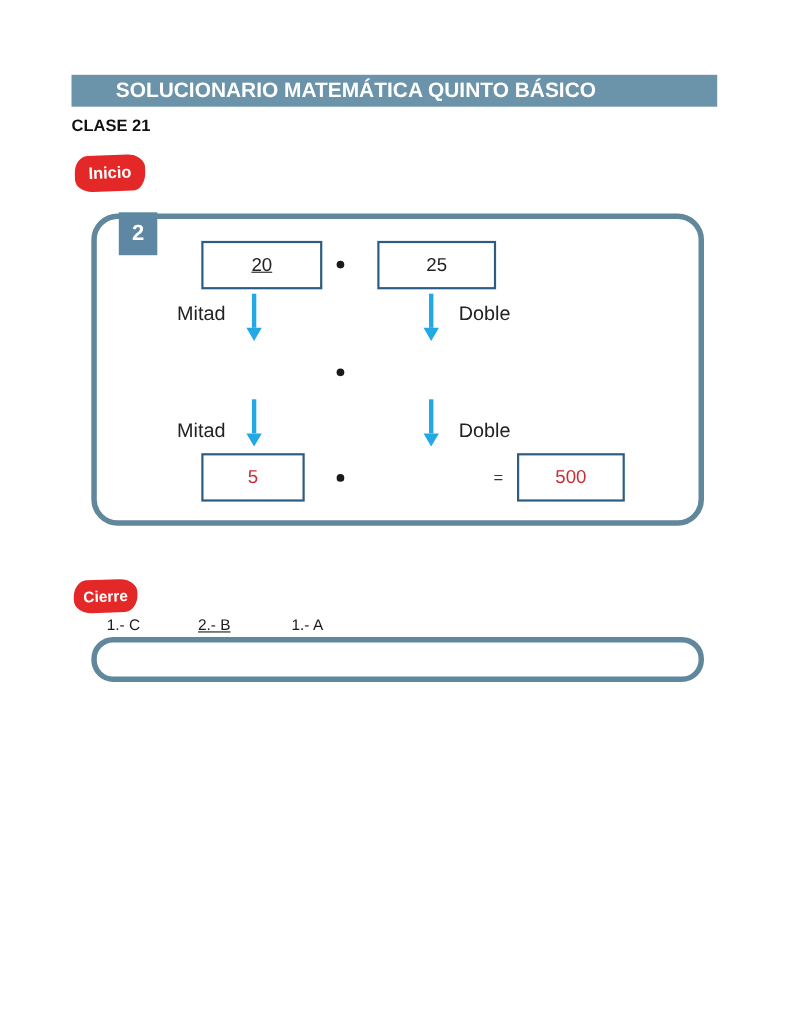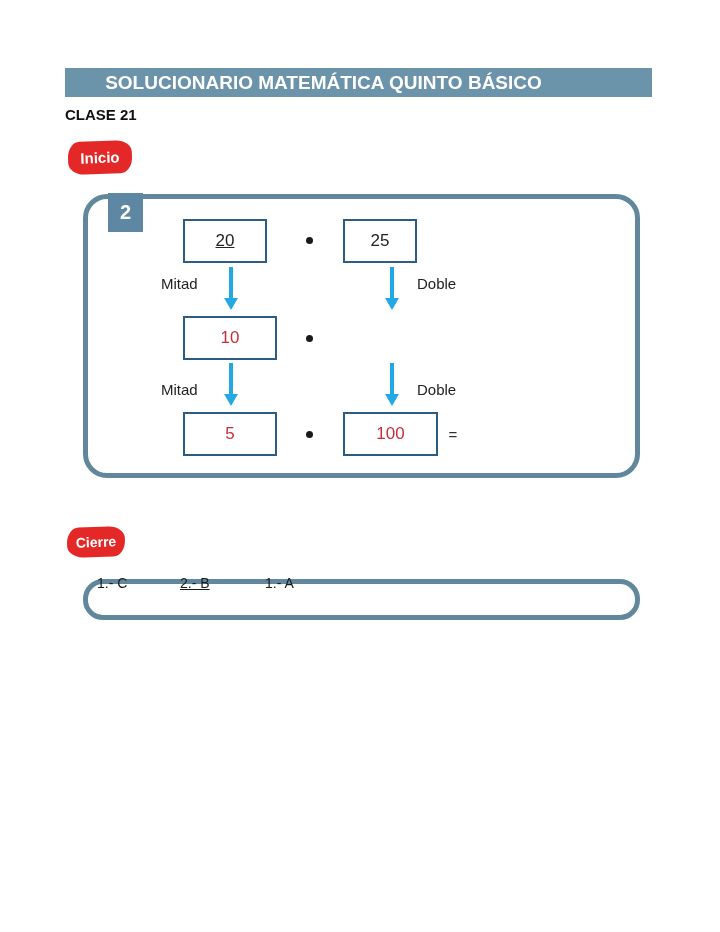--- a/index.html
+++ b/index.html
@@ -82,21 +82,21 @@
   
   .bullet {
     width: 7px; height: 7px;
     border-radius: 50%;
     background: #1a1a1a;
     z-index: 1;
   }
 
   
   .op-label {
-    font-size: 15px;
+    font-size: 18px;
     color: #222222;
     z-index: 1;
   }
 
   
   .equals {
     width: 16px; height: 24px;
     display: flex; align-items: center; justify-content: center;
     font-size: 15px; color: #333333; z-index: 1;
   }
@@ -121,72 +121,71 @@
   }
 
   
   .answers-box {
     left: 83px; top: 579px; width: 557px; height: 41px;
     border: 5px solid #61879C;
     border-radius: 20px;
     background: #ffffff;
   }
   .answer {
-    top: 575px;
+    top: 560px;
     font-size: 14px;
     color: #1a1a1a;
     z-index: 1;
   }
 </style>
 </head>
 <body>
 
 <div class="page">
 
   <div class="abs header-bar">SOLUCIONARIO MATEMÁTICA QUINTO BÁSICO</div>
   <div class="abs clase-label">CLASE 21</div>
 
   <div class="abs badge badge-inicio">Inicio</div>
 
   <div class="abs panel"></div>
   <div class="abs tab-number">2</div>
 
-  <div class="abs vbox" style="left:183px; top:219px; width:84px; height:44px;text-decoration:underline;">20</div>
+  <div class="abs vbox" style="left:183px; top:219px; width:110px; height:44px;text-decoration:underline;">20</div>
   <div class="abs bullet" style="left:306px; top:237px;"></div>
-  <div class="abs vbox" style="left:343px; top:219px; width:74px; height:44px;">25</div>
+  <div class="abs vbox" style="left:343px; top:219px; width:108px; height:44px;">25</div>
 
   <div class="abs op-label" style="left:161px; top:275px;">Mitad</div>
   <div class="abs arrow" style="left:224px; top:267px;">
     <div class="shaft"></div>
       <div class="head"></div>
   </div>
   <div class="abs arrow" style="left:385px; top:267px;">
     <div class="shaft"></div>
       <div class="head"></div>
   </div>
   <div class="abs op-label" style="left:417px; top:275px;">Doble</div>
 
-  <div class="abs vbox red" style="left:183px; top:316px; width:94px; height:44px;">10</div>
   <div class="abs bullet" style="left:306px; top:335px;"></div>
 
   <div class="abs op-label" style="left:161px; top:381px;">Mitad</div>
   <div class="abs arrow" style="left:224px; top:363px;">
     <div class="shaft"></div>
       <div class="head"></div>
   </div>
   <div class="abs arrow" style="left:385px; top:363px;">
     <div class="shaft"></div>
       <div class="head"></div>
   </div>
   <div class="abs op-label" style="left:417px; top:381px;">Doble</div>
 
   <div class="abs vbox red" style="left:183px; top:412px; width:94px; height:44px;">5</div>
   <div class="abs bullet" style="left:306px; top:431px;"></div>
-  <div class="abs vbox red" style="left:343px; top:412px; width:95px; height:44px;">100</div>
   <div class="abs equals" style="left:445px; top:422px;">=</div>
+  <div class="abs vbox red" style="left:470px; top:412px; width:98px; height:44px;">500</div>
 
   <div class="abs badge badge-cierre">Cierre</div>
 
   <div class="abs answers-box"></div>
   <div class="abs answer" style="left:97px;">1.- C</div>
   <div class="abs answer" style="left:180px;text-decoration:underline;">2.- B</div>
   <div class="abs answer" style="left:265px;">1.- A</div>
 
 </div>
 

